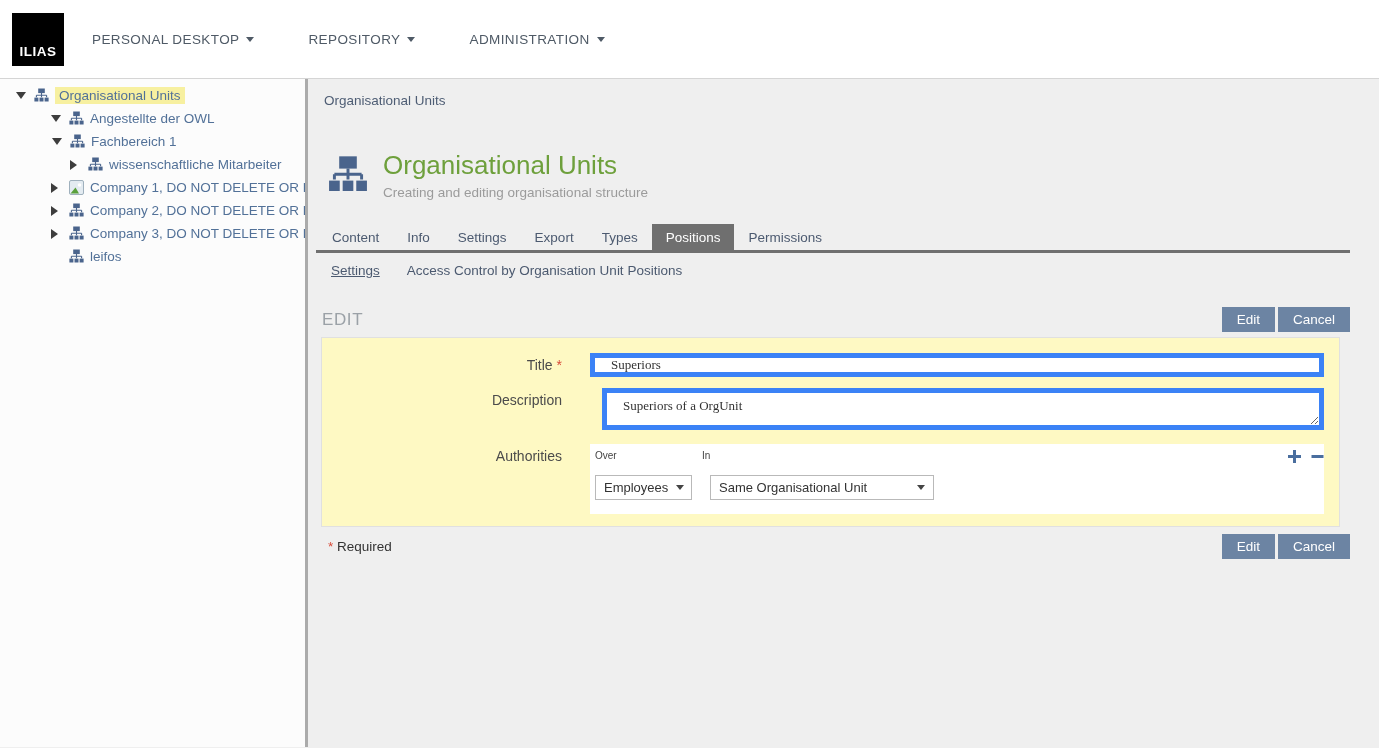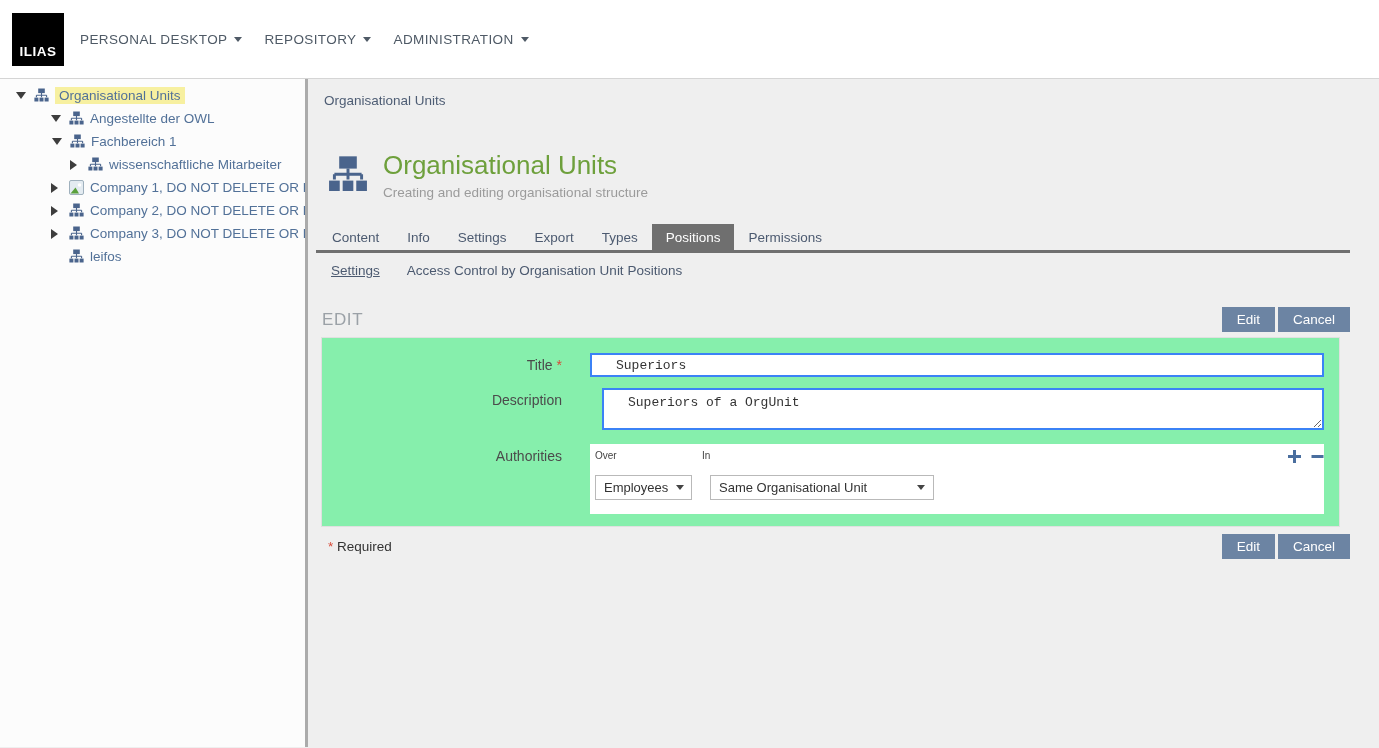--- a/index.html
+++ b/index.html
@@ -6,21 +6,21 @@
   html,body { width:1379px; height:748px; overflow:hidden; }
   body { background:#efefef; font-family:"Liberation Sans", sans-serif; color:#333; }
 
   
   .topbar { height:79px; background:#ffffff; border-bottom:1px solid #d5d5d5;
             display:flex; align-items:center; }
   .logo { width:52px; height:53px; background:#000000; margin-left:12px;
           display:flex; align-items:flex-end; justify-content:center;
           padding-bottom:7px; cursor:pointer; }
   .logo span { color:#fff; font-weight:bold; font-size:13.5px; letter-spacing:.5px; }
-  .topnav { display:flex; margin-left:16px; gap:22px; }
+  .topnav { display:flex; margin-left:28px; gap:54px; }
   .topnav .menu { display:flex; align-items:center; gap:7px; font-size:13.5px;
                   color:#4f5a66; letter-spacing:.4px; cursor:pointer; }
   .tri-dn-sm { width:0; height:0; border-left:4px solid transparent;
                border-right:4px solid transparent; border-top:5px solid #4f5a66; }
 
   
   .content { display:flex; height:668px; }
   .sidebar { width:308px; background:#fcfcfc; border-right:3px solid #ababab;
              padding-top:5px; overflow:hidden; }
   .main { flex:1; padding:0 29px 0 8px; position:relative; overflow:hidden; }
@@ -54,29 +54,29 @@
   .subtab.active { text-decoration:underline; }
 
   
   .sectionrow { display:flex; justify-content:space-between; align-items:center;
                 margin-top:29px; padding-left:6px; }
   .sectionhead { font-size:17px; color:#9ba1a7; letter-spacing:.6px; }
   .btns { display:flex; gap:3px; }
   .btn { height:25px; padding:0 15px; background:#6c84a3; color:#fff; border:0;
          font-size:13.5px; font-family:inherit; cursor:pointer; }
 
-  .formpanel { margin:5px 10px 0 5px; background:#86efac; border:1px solid #e0e0e0;
+  .formpanel { margin:5px 10px 0 5px; background:#fef9c3; border:1px solid #e0e0e0;
                padding:8px 15px 12px 0; }
   .frow { display:flex; margin-top:7px; }
   .frow .flabel { width:240px; min-width:240px; text-align:right; font-size:14px;
                   color:#4b4b4b; padding-top:4px; margin-right:28px; }
   .req { color:#d84a38; }
   .fctrl { flex:1; }
-  .txt { width:100%; height:24px; border:2px solid #3b82f6; background:#fff;
-         padding:2px 24px; font-size:13px; color:#333; font-family:Liberation Mono, monospace; }
+  .txt { width:100%; height:24px; border:5px solid #3b82f6; background:#fff;
+         padding:2px 16px; font-size:13px; color:#333; font-family:Liberation Serif, serif; }
   textarea.txt { height:42px; resize:vertical; padding-top:5px; }
 
   .authbox { background:#ffffff; position:relative; padding:3px 0 14px 5px; }
   .authheads { display:flex; font-size:10px; color:#444; margin-top:3px; }
   .authheads .h1 { width:107px; }
   .authselects { display:flex; margin-top:14px; gap:18px; }
   .sel { height:25px; border:1px solid #b9b9b9; background:#fff; display:flex;
          align-items:center; justify-content:space-between; padding:0 8px;
          font-size:13px; color:#333; cursor:pointer; }
   .sel .tri { width:0; height:0; border-left:4px solid transparent;

